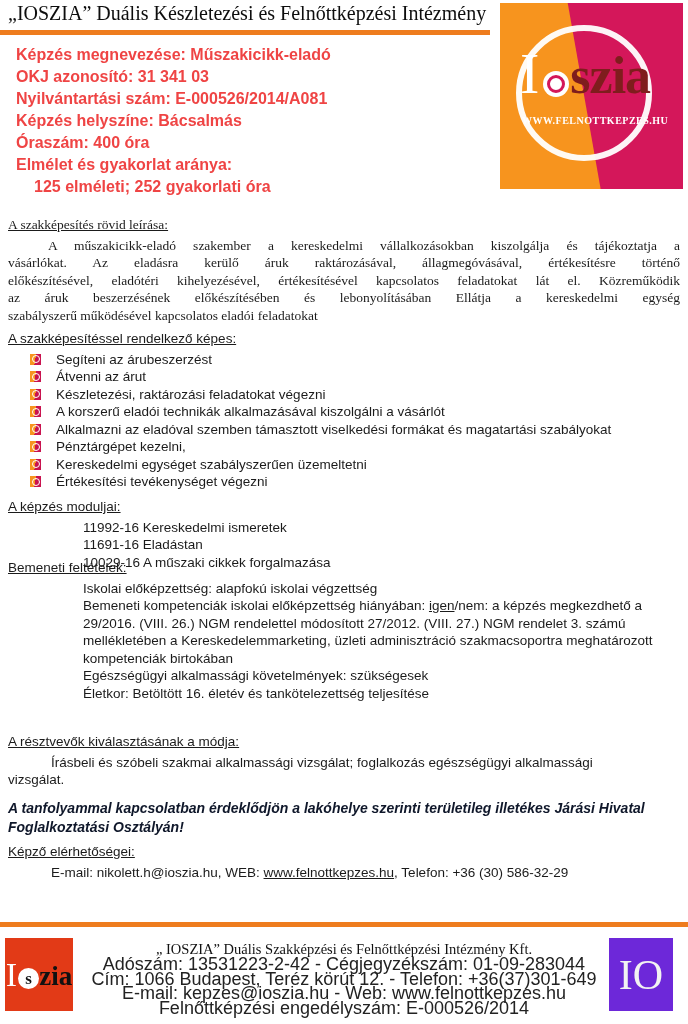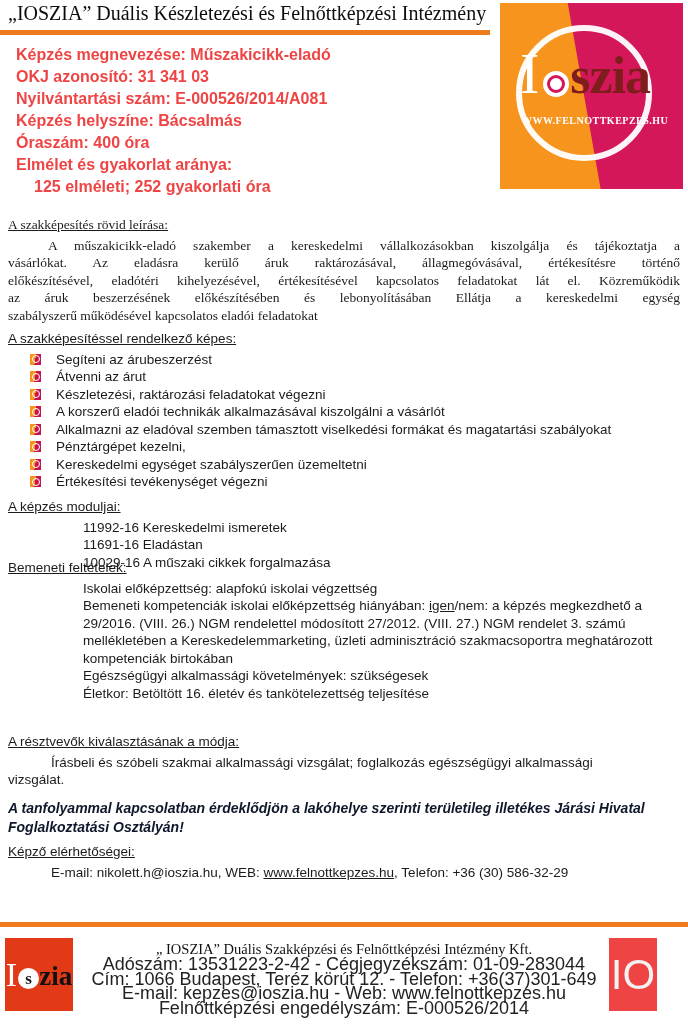--- a/index.html
+++ b/index.html
@@ -125,23 +125,23 @@
   #footer-center {
     position: absolute; left: 90px; top: 941px; width: 508px;
     text-align: center; color: #222;
   }
   #footer-center .f-company {
     font-family: "Liberation Serif", serif; font-size: 14.5px; line-height: 16px; color: #111;
   }
   #footer-center .f-line { font-size: 18px; line-height: 14.5px; }
   #footer-right-logo {
     position: absolute; left: 609px; top: 938px;
-    width: 48px; height: 73px; background: #ef4444;
+    width: 64px; height: 73px; background: #6d28d9;
     display: flex; align-items: center; justify-content: center;
-    color: #f2f2f2; font-family: Liberation Sans, sans-serif; font-size: 42px;
+    color: #f2f2f2; font-family: Liberation Serif, serif; font-size: 42px;
   }
 </style>
 </head>
 <body>
 
 <div id="page">
 
   <div id="header-title">„IOSZIA” Duális Készletezési és Felnőttképzési Intézmény</div>
   <div id="header-rule"></div>
 

